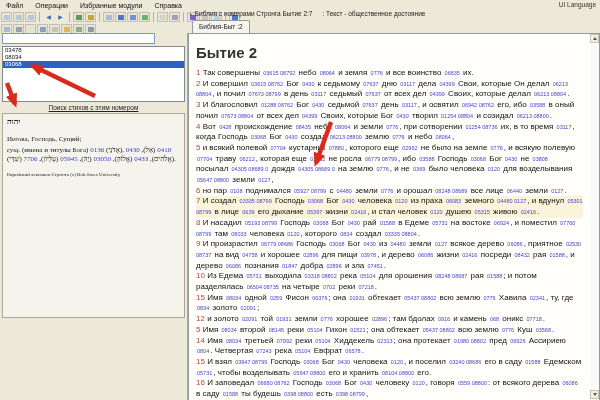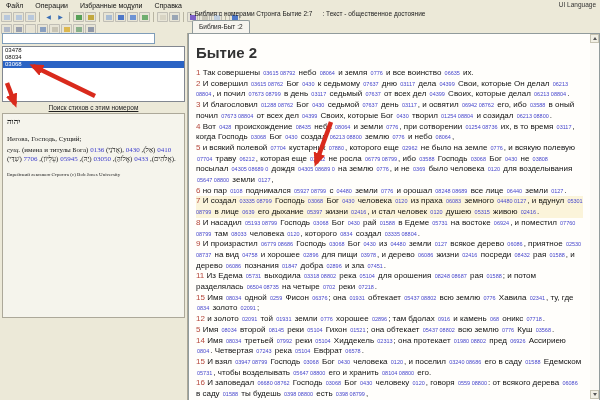--- a/index.html
+++ b/index.html
@@ -186,21 +186,21 @@
     <div id="verses">
         <div class="verse"><span class="vnum">1 </span>Так совершены <span class="sn">03615 08792</span> небо <span class="sn">08064</span> и земля <span class="sn">0776</span> и все воинство <span class="sn">06635</span> их.</div>
         <div class="verse"><span class="vnum">2 </span>И совершил <span class="sn">03615 08762</span> Бог <span class="sn">0430</span> к седьмому <span class="sn">07637</span> дню <span class="sn">03117</span> дела <span class="sn">04399</span> Свои, которые Он делал <span class="sn">06213 08804</span>, и почил <span class="sn">07673 08799</span> в день <span class="sn">03117</span> седьмый <span class="sn">07637</span> от всех дел <span class="sn">04399</span> Своих, которые делал <span class="sn">06213 08804</span>.</div>
         <div class="verse"><span class="vnum">3 </span>И благословил <span class="sn">01288 08762</span> Бог <span class="sn">0430</span> седьмой <span class="sn">07637</span> день <span class="sn">03117</span>, и освятил <span class="sn">06942 08762</span> его, ибо <span class="sn">03588</span> в оный почил <span class="sn">07673 08804</span> от всех дел <span class="sn">04399</span> Своих, которые Бог <span class="sn">0430</span> творил <span class="sn">01254 08804</span> и созидал <span class="sn">06213 08800</span>.</div>
         <div class="verse"><span class="vnum">4 </span>Вот <span class="sn">0428</span> происхождение <span class="sn">08435</span> неба <span class="sn">08064</span> и земли <span class="sn">0776</span>, при сотворении <span class="sn">01254 08736</span> их, в то время <span class="sn">03117</span>, когда Господь <span class="sn">03068</span> Бог <span class="sn">0430</span> создал <span class="sn">06213 08800</span> землю <span class="sn">0776</span> и небо <span class="sn">08064</span>,</div>
         <div class="verse"><span class="vnum">5 </span>и всякий полевой <span class="sn">07704</span> кустарник <span class="sn">07880</span>, которого еще <span class="sn">02962</span> не было на земле <span class="sn">0776</span>, и всякую полевую <span class="sn">07704</span> траву <span class="sn">06212</span>, которая еще <span class="sn">02962</span> не росла <span class="sn">06779 08799</span>, ибо <span class="sn">03588</span> Господь <span class="sn">03068</span> Бог <span class="sn">0430</span> не <span class="sn">03808</span> посылал <span class="sn">04305 08689 0</span> дождя <span class="sn">04305 08689 0</span> на землю <span class="sn">0776</span>, и не <span class="sn">0369</span> было человека <span class="sn">0120</span> для возделывания <span class="sn">05647 08800</span> земли <span class="sn">0127</span>,</div>
         <div class="verse"><span class="vnum">6 </span>но пар <span class="sn">0108</span> поднимался <span class="sn">05927 08799</span> с <span class="sn">04480</span> земли <span class="sn">0776</span> и орошал <span class="sn">08248 08689</span> все лице <span class="sn">06440</span> земли <span class="sn">0127</span>.</div>
         <div class="verse hl"><span class="vnum">7 </span>И создал <span class="sn">03335 08799</span> Господь <span class="sn">03068</span> Бог <span class="sn">0430</span> человека <span class="sn">0120</span> из праха <span class="sn">06083</span> земного <span class="sn">04480 0127</span>, и вдунул <span class="sn">05301 08799</span> в лице <span class="sn">0639</span> его дыхание <span class="sn">05397</span> жизни <span class="sn">02416</span>, и стал человек <span class="sn">0120</span> душею <span class="sn">05315</span> живою <span class="sn">02416</span>.</div>
         <div class="verse"><span class="vnum">8 </span>И насадил <span class="sn">05193 08799</span> Господь <span class="sn">03068</span> Бог <span class="sn">0430</span> рай <span class="sn">01588</span> в Едеме <span class="sn">05731</span> на востоке <span class="sn">06924</span>, и поместил <span class="sn">07760 08799</span> там <span class="sn">08033</span> человека <span class="sn">0120</span>, которого <span class="sn">0834</span> создал <span class="sn">03335 08804</span>.</div>
         <div class="verse"><span class="vnum">9 </span>И произрастил <span class="sn">06779 08686</span> Господь <span class="sn">03068</span> Бог <span class="sn">0430</span> из <span class="sn">04480</span> земли <span class="sn">0127</span> всякое дерево <span class="sn">06086</span>, приятное <span class="sn">02530 08737</span> на вид <span class="sn">04758</span> и хорошее <span class="sn">02896</span> для пищи <span class="sn">03978</span>, и дерево <span class="sn">06086</span> жизни <span class="sn">02416</span> посреди <span class="sn">08432</span> рая <span class="sn">01588</span>, и дерево <span class="sn">06086</span> познания <span class="sn">01847</span> добра <span class="sn">02896</span> и зла <span class="sn">07451</span>.</div>
-        <div class="verse"><span class="vnum">11 </span>Из Едема <span class="sn">05731</span> выходила <span class="sn">03318 08802</span> река <span class="sn">05104</span> для орошения <span class="sn">08248 08687</span> рая <span class="sn">01588</span>; и потом разделялась <span class="sn">06504 08735</span> на четыре <span class="sn">0702</span> реки <span class="sn">07218</span>.</div>
+        <div class="verse"><span class="vnum">10 </span>Из Едема <span class="sn">05731</span> выходила <span class="sn">03318 08802</span> река <span class="sn">05104</span> для орошения <span class="sn">08248 08687</span> рая <span class="sn">01588</span>; и потом разделялась <span class="sn">06504 08735</span> на четыре <span class="sn">0702</span> реки <span class="sn">07218</span>.</div>
         <div class="verse"><span class="vnum">15 </span>Имя <span class="sn">08034</span> одной <span class="sn">0259</span> Фисон <span class="sn">06376</span>; она <span class="sn">01931</span> обтекает <span class="sn">05437 08802</span> всю землю <span class="sn">0776</span> Хавила <span class="sn">02341</span>, ту, где <span class="sn">0834</span> золото <span class="sn">02091</span>;</div>
         <div class="verse"><span class="vnum">12 </span>и золото <span class="sn">02091</span> той <span class="sn">01931</span> земли <span class="sn">0776</span> хорошее <span class="sn">02896</span>; там бдолах <span class="sn">0916</span> и камень <span class="sn">068</span> оникс <span class="sn">07718</span>.</div>
         <div class="verse"><span class="vnum">5 </span>Имя <span class="sn">08034</span> второй <span class="sn">08145</span> реки <span class="sn">05104</span> Гихон <span class="sn">01521</span>; она обтекает <span class="sn">05437 08802</span> всю землю <span class="sn">0776</span> Куш <span class="sn">03568</span>.</div>
         <div class="verse"><span class="vnum">14 </span>Имя <span class="sn">08034</span> третьей <span class="sn">07992</span> реки <span class="sn">05104</span> Хиддекель <span class="sn">02313</span>; она протекает <span class="sn">01980 08802</span> пред <span class="sn">06926</span> Ассириею <span class="sn">0804</span>. Четвертая <span class="sn">07243</span> река <span class="sn">05104</span> Евфрат <span class="sn">06578</span>.</div>
         <div class="verse"><span class="vnum">15 </span>И взял <span class="sn">03947 08799</span> Господь <span class="sn">03068</span> Бог <span class="sn">0430</span> человека <span class="sn">0120</span>, и поселил <span class="sn">03240 08686</span> его в саду <span class="sn">01588</span> Едемском <span class="sn">05731</span>, чтобы возделывать <span class="sn">05647 08800</span> его и хранить <span class="sn">08104 08800</span> его.</div>
         <div class="verse"><span class="vnum">16 </span>И заповедал <span class="sn">06680 08762</span> Господь <span class="sn">03068</span> Бог <span class="sn">0430</span> человеку <span class="sn">0120</span>, говоря <span class="sn">0559 08800</span>: от всякого дерева <span class="sn">06086</span> в саду <span class="sn">01588</span> ты будешь <span class="sn">0398 08800</span> есть <span class="sn">0398 08799</span>,</div>
         <div class="verse"><span class="vnum">17 </span>а от дерева  познания  добра  и зла  не ешь  от него, ибо в день , в который ты вкусишь  от него, смертью  умрешь .</div>
       </div>
   </div>
 

